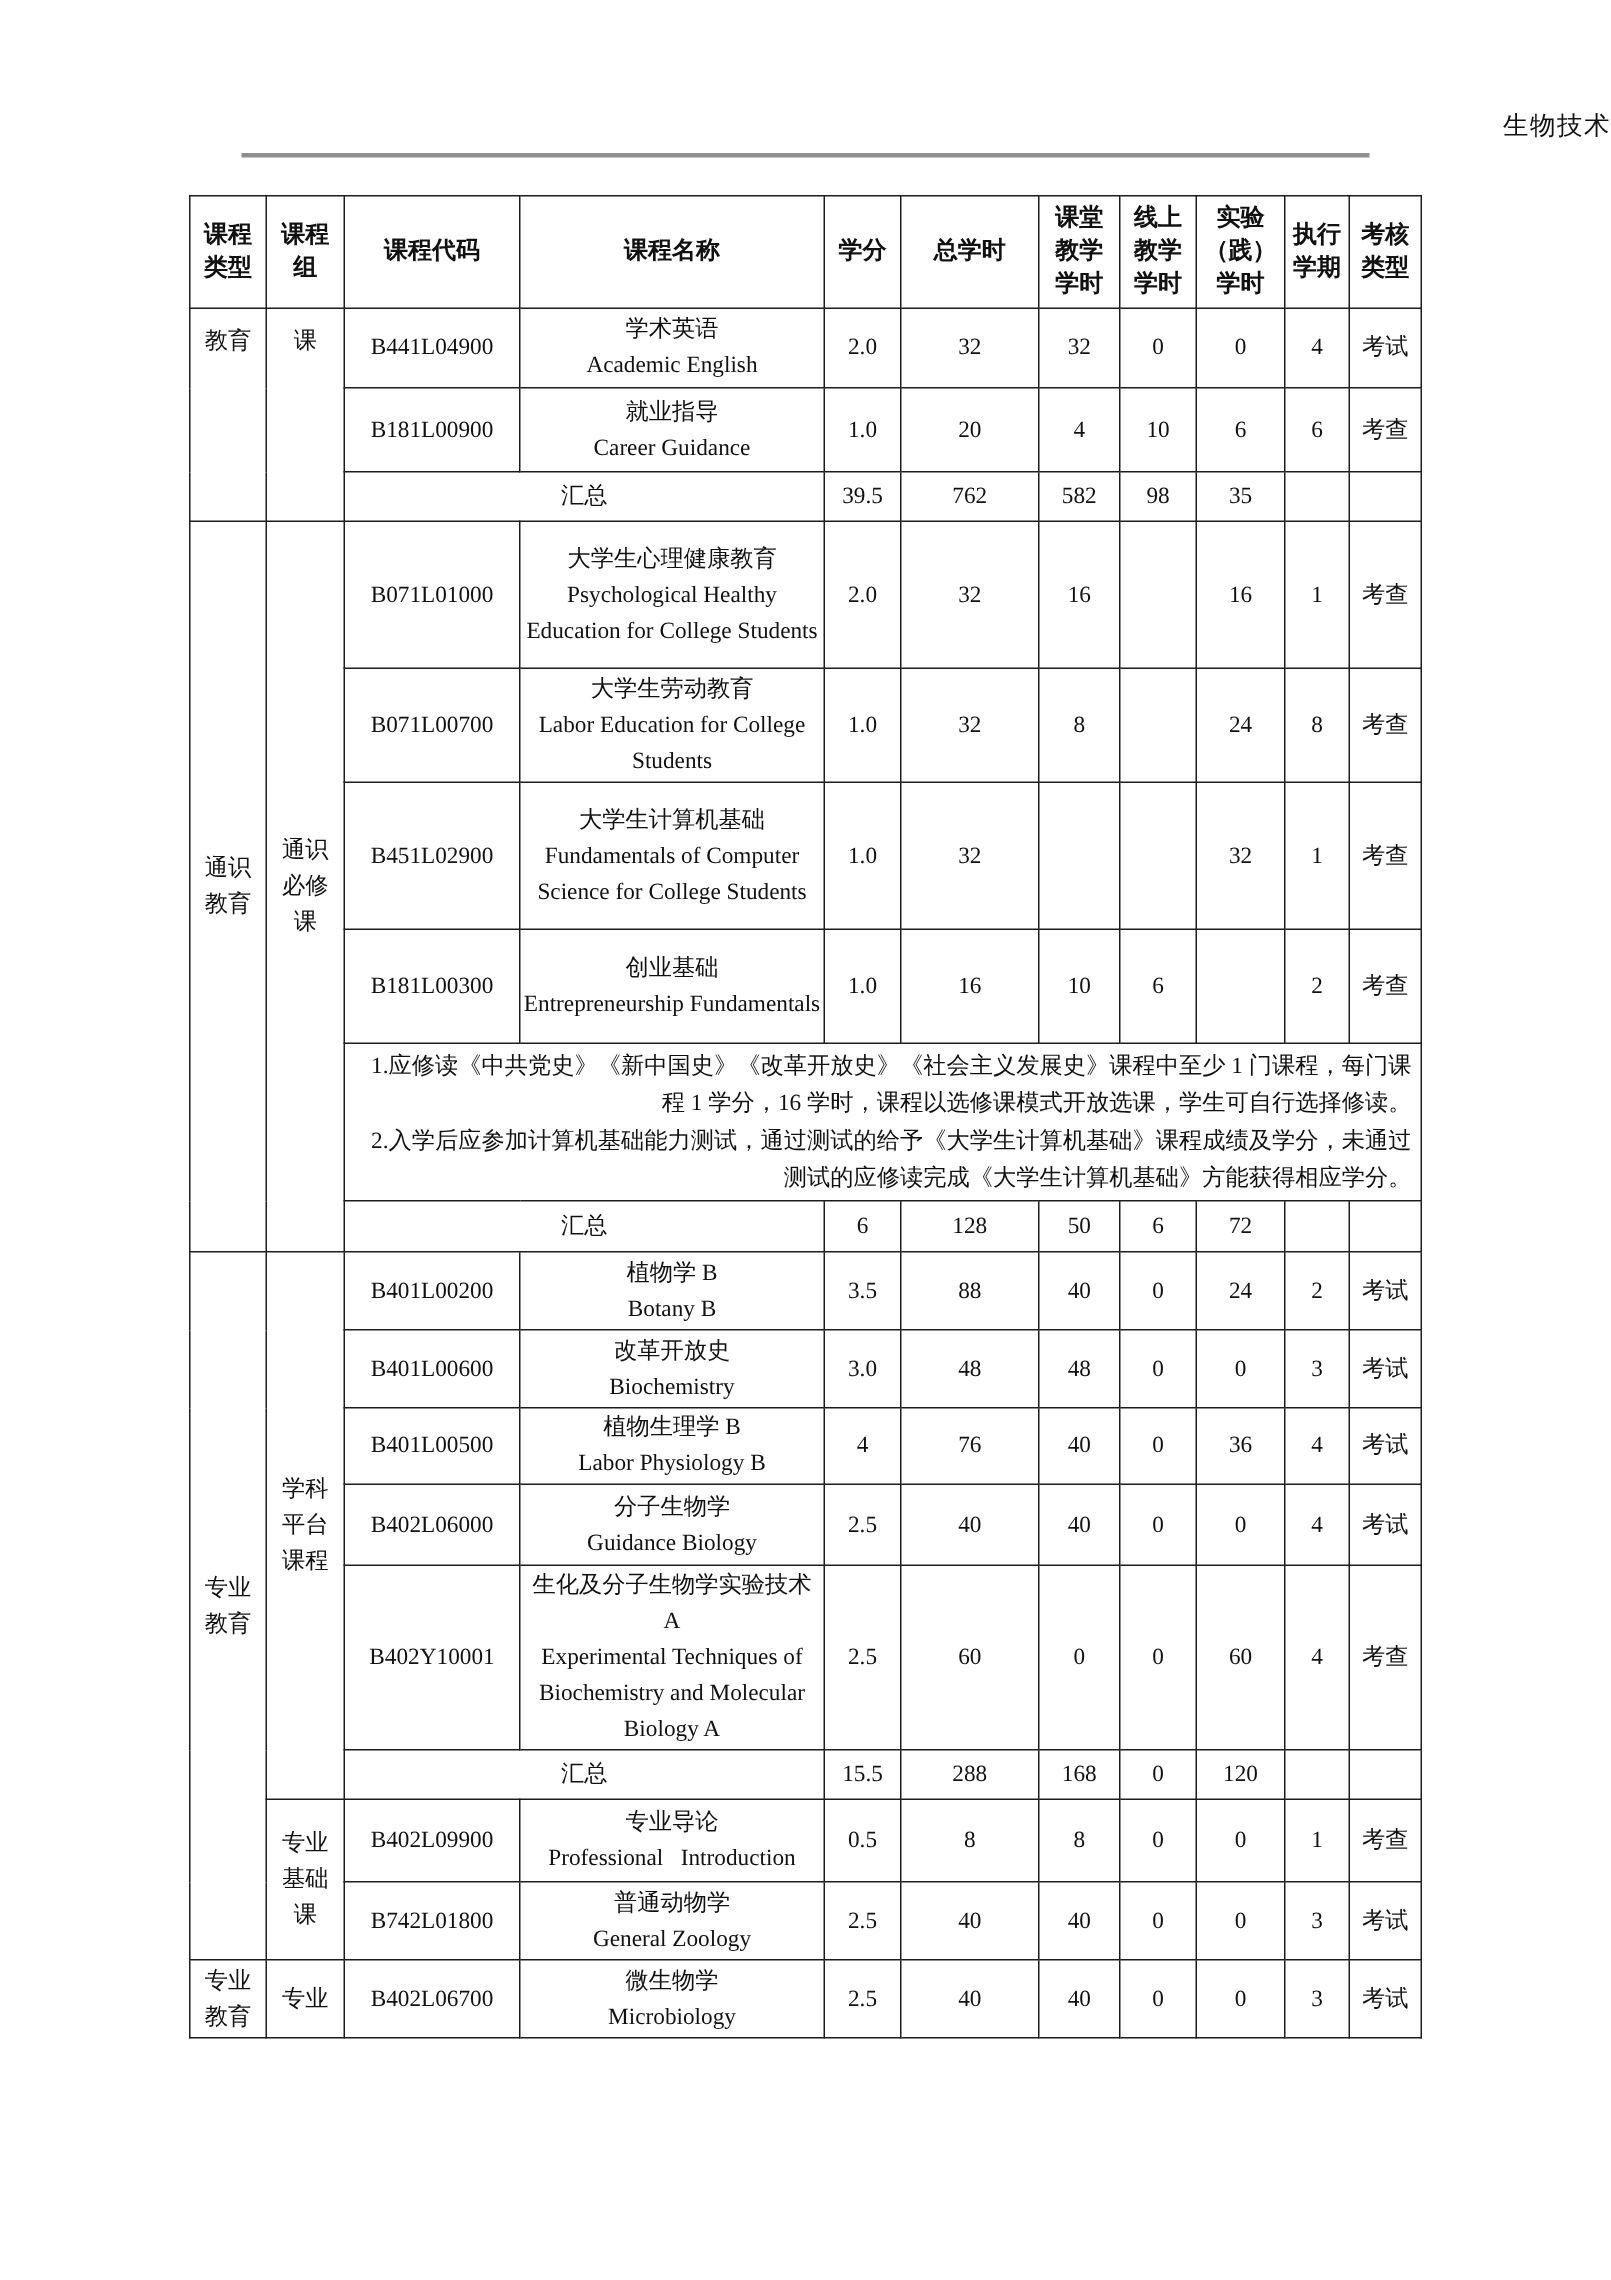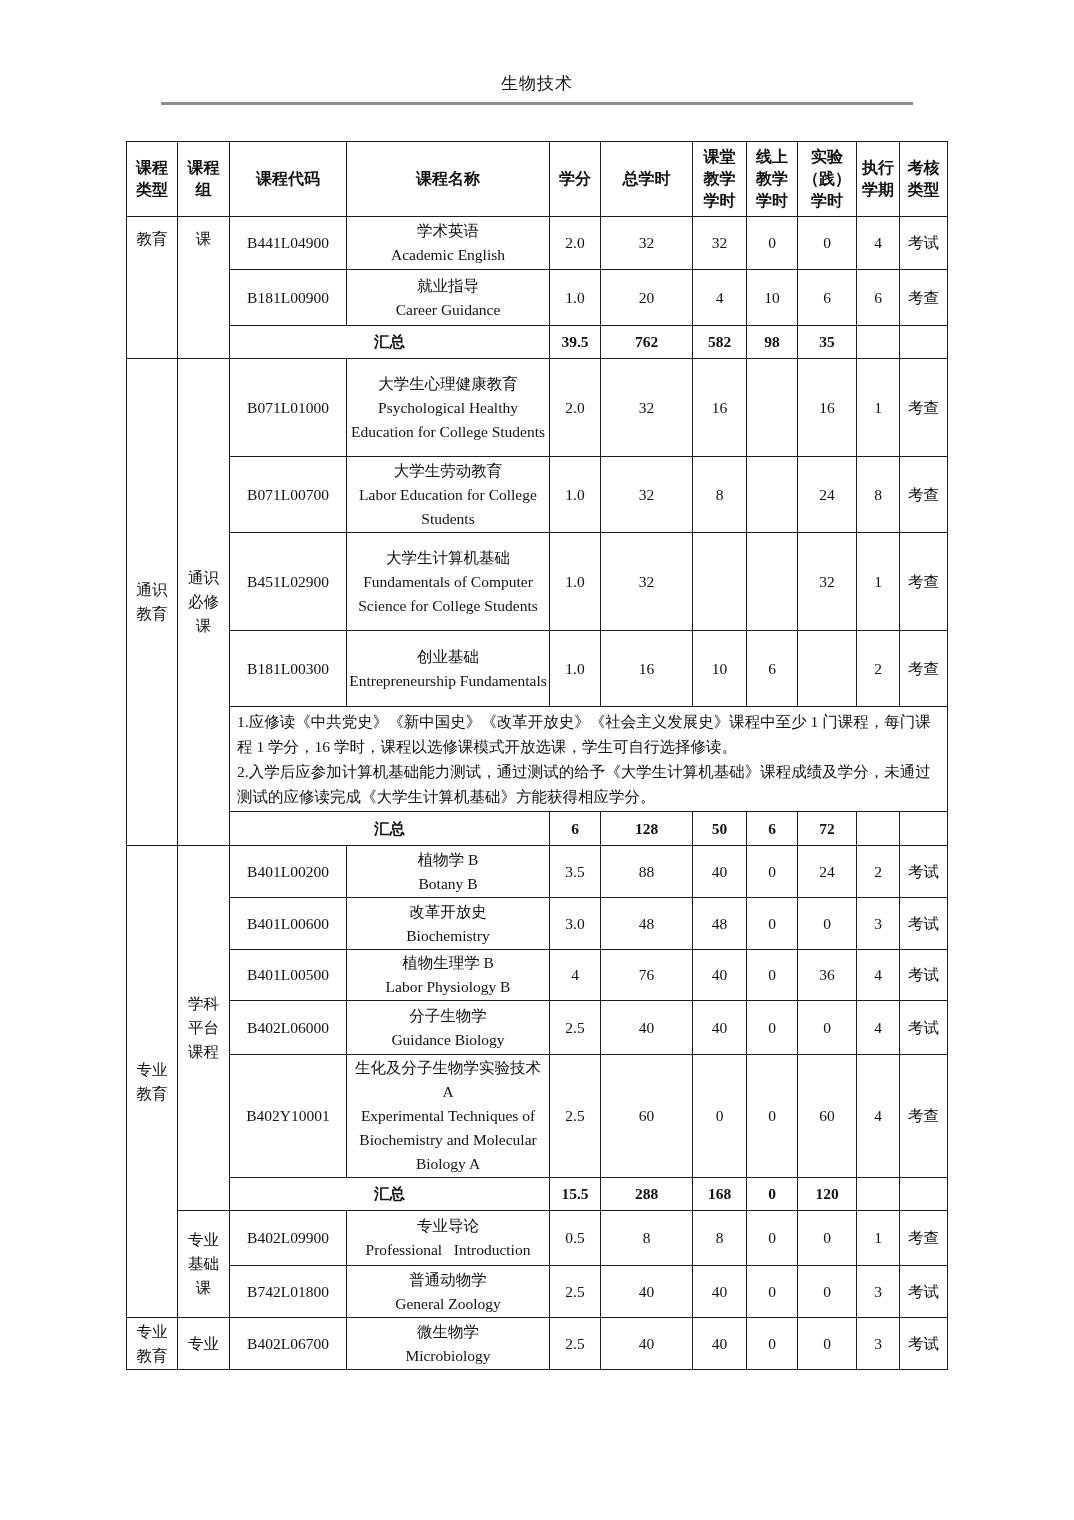--- a/index.html
+++ b/index.html
@@ -9,54 +9,54 @@
   }
   body {
     width: 1074px; height: 1520px;
     font-family: "Liberation Serif", "DejaVu Serif", serif;
     color: #111111;
     position: relative;
   }
   .page-title {
     margin: 0;
     padding-top: 72px;
-    text-align: center;
+    text-align: right;
     font-size: 17px;
     font-weight: normal;
     letter-spacing: 1px;
   }
   .title-rule {
     width: 752px; height: 3px;
     background: #8e8e8e;
     margin: 7px auto 0 auto;
   }
   table.curriculum {
     border-collapse: collapse;
     table-layout: fixed;
-    margin: 36px 0 0 126px;
+    margin: 25px 0 0 126px;
     width: 821px;
   }
   .curriculum th, .curriculum td {
     border: 1px solid #1c1c1c;
     text-align: center;
     vertical-align: middle;
     font-size: 15.5px;
     line-height: 24px;
     padding: 1px 2px;
     white-space: pre-line;
     overflow: hidden;
   }
   .curriculum th {
     font-weight: bold;
     font-size: 16px;
     line-height: 22px;
   }
-  .curriculum tr.sum-row td { font-weight: bold; }
+  .curriculum tr.sum-row td { font-weight: normal; }
   .curriculum td.note-cell {
-    text-align: left;
+    text-align: right;
     line-height: 25px;
     padding: 2px 6px 2px 7px;
   }
   .curriculum td.grp-top {
     vertical-align: top;
     padding-top: 10px;
   }
 </style>
 </head>
 <body>

